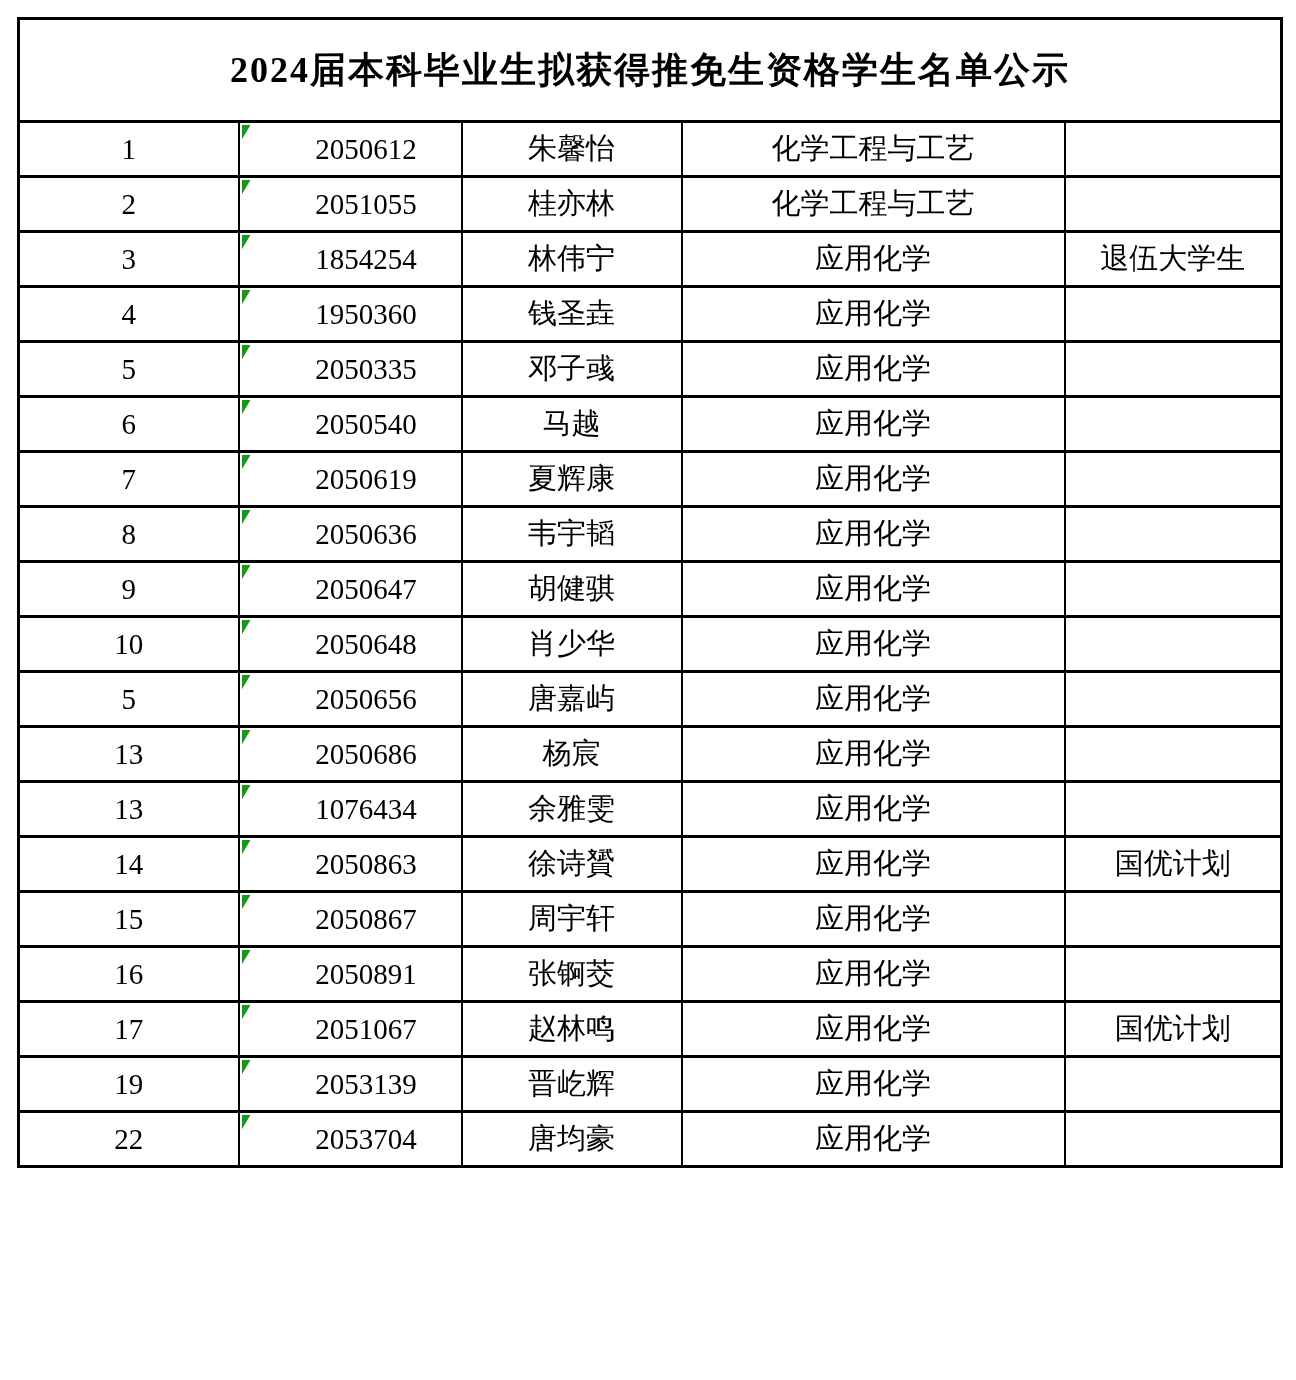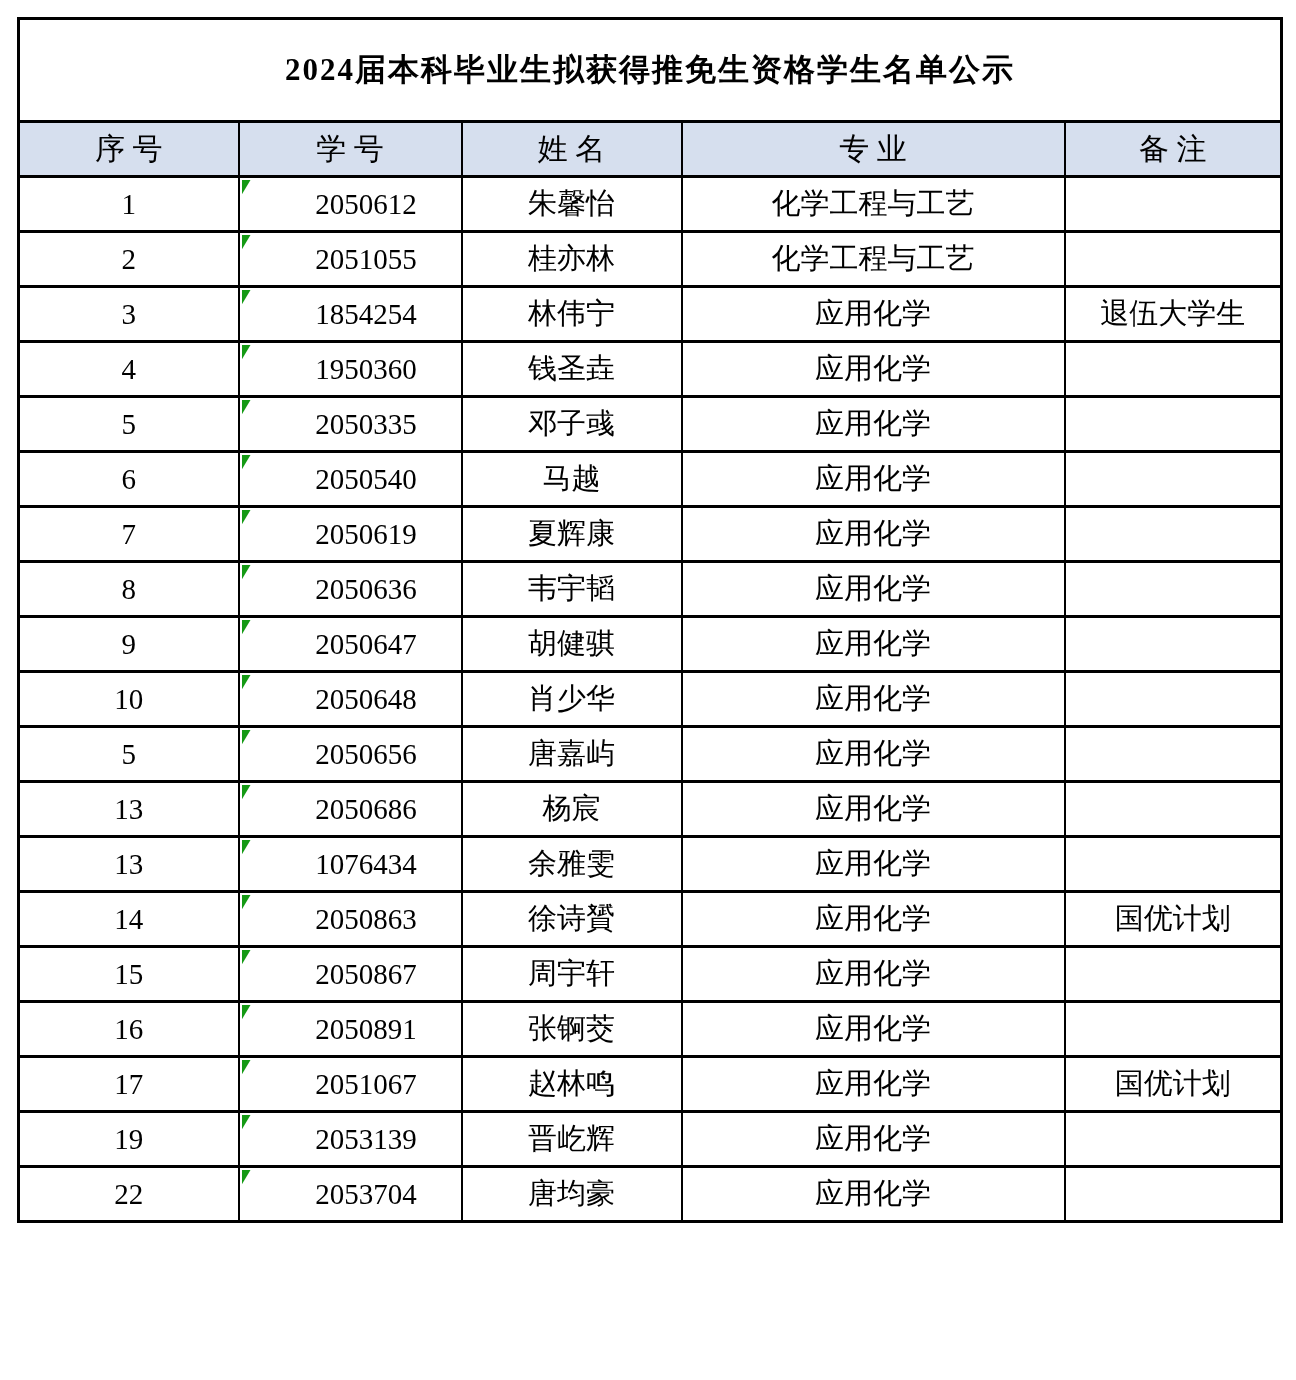--- a/index.html
+++ b/index.html
@@ -18,21 +18,21 @@
   col.c-name{width:220px;}
   col.c-major{width:383px;}
   col.c-note{width:217px;}
   th,td{
     border-left:2px solid #000;border-right:2px solid #000;
     border-top:3px solid #000;border-bottom:3px solid #000;
     text-align:center;vertical-align:middle;
     padding:0;overflow:hidden;white-space:nowrap;
   }
   tr.title-row th{
-    height:100px;font-size:31px;font-weight:bold;letter-spacing:2px;
+    height:100px;font-size:36px;font-weight:bold;letter-spacing:2px;
     background:#fff;
   }
   tr.header-row th{
     height:52px;font-size:30px;font-weight:normal;
     background:#D6DFEE;
   }
   tbody td{height:52px;font-size:29px;background:#fff;}
   td.id-cell{position:relative;padding-left:32px;}
   .flag{
     position:absolute;left:2px;top:2px;width:9px;height:15px;
@@ -49,27 +49,20 @@
       <col class="c-no">
         <col class="c-id">
         <col class="c-name">
         <col class="c-major">
         <col class="c-note">
     </colgroup>
     <thead>
       <tr class="title-row">
         <th colspan="5">2024届本科毕业生拟获得推免生资格学生名单公示</th>
       </tr>
-      <tr class="header-row" id="header-row">
-          <th>序 号</th>
-          <th>学 号</th>
-          <th>姓 名</th>
-          <th>专 业</th>
-          <th>备 注</th>
-        </tr>
     </thead>
     <tbody id="table-body">
         <tr>
           <td>1</td>
           <td class="id-cell"><span class="flag"></span><span>2050612</span></td>
           <td>朱馨怡</td>
           <td>化学工程与工艺</td>
           <td></td>
         </tr>
         <tr>

